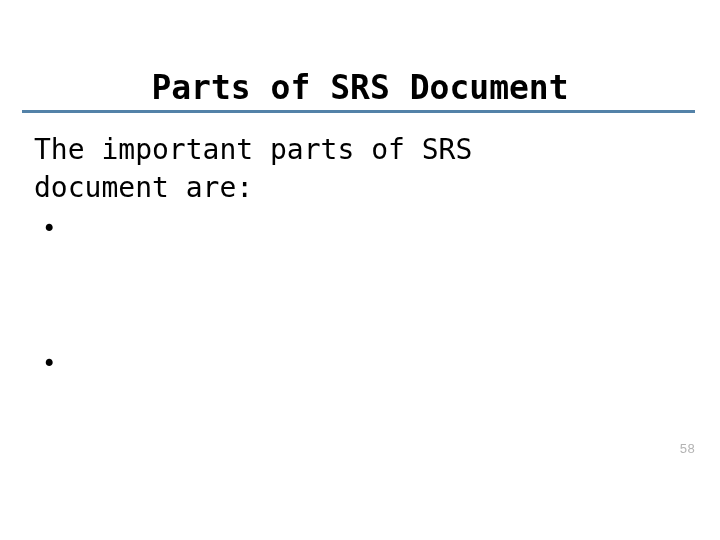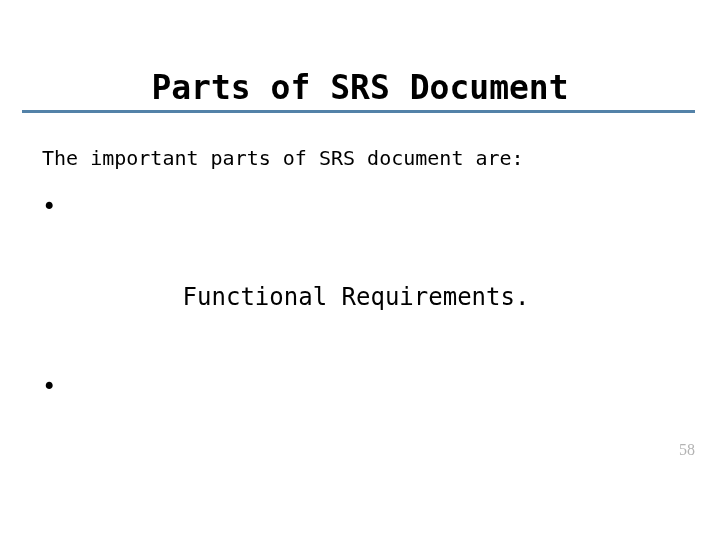--- a/index.html
+++ b/index.html
@@ -46,24 +46,24 @@
   
   .body-block {
     position: absolute;
     left: 34px;
     top: 131px;
     width: 660px;
   }
 
   .intro-para {
     font-family: "DejaVu Sans Mono", "Liberation Mono", monospace;
-    font-size: 20px;
+    font-size: 28px;
     line-height: 38px;
     color: #000000;
-    margin: 8px;
+    margin: 0;
     width: 530px;
   }
 
   .bullet-list {
     list-style: none;
     margin: 0;
     padding: 0;
   }
 
   .bullet-item {
@@ -83,22 +83,22 @@
     font-size: 24px;
     line-height: 45px;
     color: #000000;
   }
 
   
   .page-number {
     position: absolute;
     right: 25px;
     bottom: 14px;
-    font-family: Liberation Serif, serif;
-    font-size: 16px;
+    font-family: Liberation Mono, monospace;
+    font-size: 13px;
     line-height: 16px;
     color: #b3b3b3;
   }
 </style>
 </head>
 <body>
 
 <div id="slide">
 
   <h1 class="slide-title">Parts of SRS Document</h1>
@@ -106,21 +106,20 @@
   <div class="title-rule"></div>
 
   <div class="body-block">
 
     <p class="intro-para">The important parts of SRS document are:</p>
 
     <ul class="bullet-list">
 
       <li class="bullet-item">
         <span class="bullet-marker">•</span>
-        <span>Functional Requirements.</span>
       </li>
 
       <li class="bullet-item">
         <span class="bullet-marker">•</span>
       </li>
 
     </ul>
   </div>
 
   <div class="page-number">58</div>

